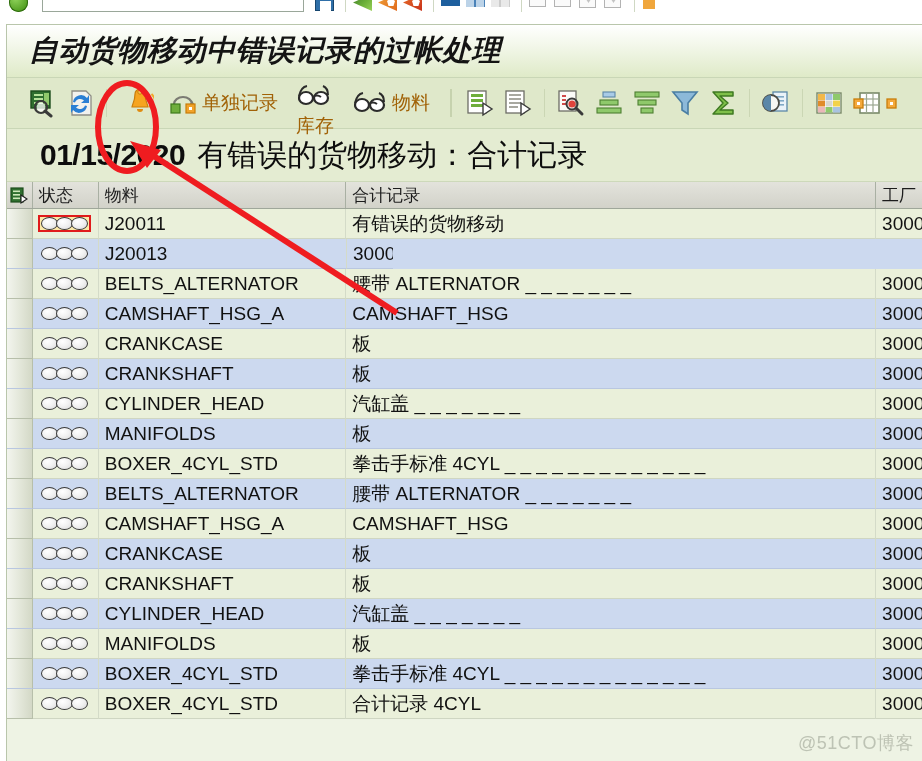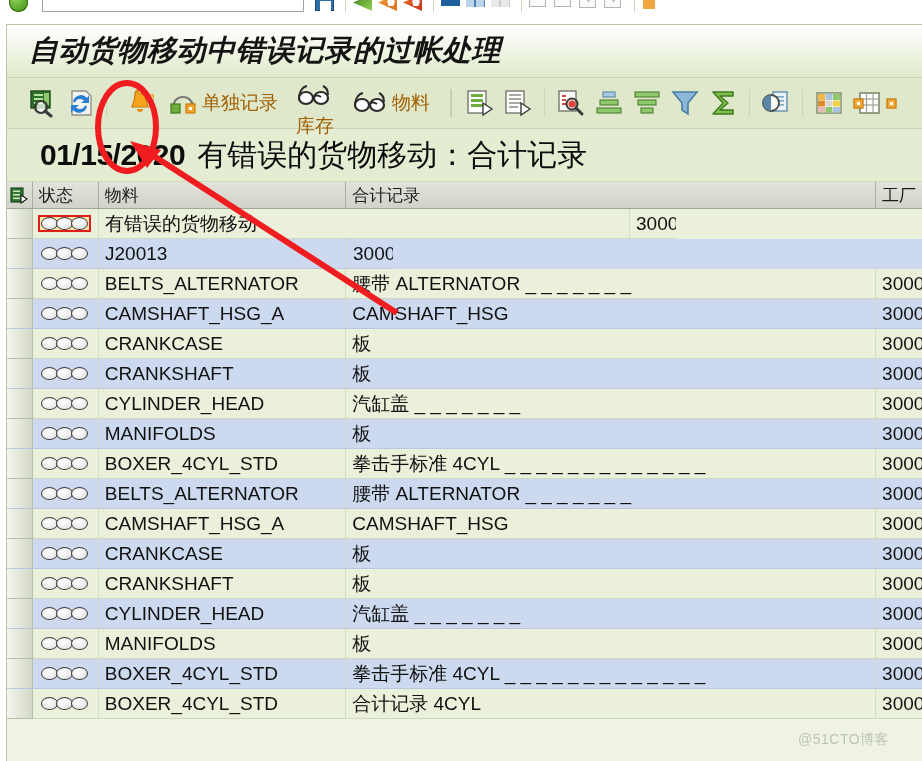--- a/index.html
+++ b/index.html
@@ -190,21 +190,21 @@
     border: 1.5px solid #3a3a3a;
     margin-right: -2px;
   }
   .oval:last-child { margin-right: 0; }
   #anno-svg { position:absolute; left:0; top:0; width:922px; height:761px; pointer-events:none; }
 
   
   .watermark {
     position:absolute; left: 798px; top: 731px;
     font-family: "Liberation Sans", sans-serif;
-    font-size: 14px; color: rgba(150,155,140,0.55);
+    font-size: 18px; color: rgba(150,155,140,0.55);
     letter-spacing: 0.5px;
   }
 </style>
 </head>
 <body>
 
 <div id="app">
 
   <div class="sap-toolbar">
     <div class="tb-inner">
@@ -530,20 +530,23 @@
       <div id="grid-body">
           <div class="grow even first">
             <div class="cell c-sel"></div>
             <div class="cell c-status">
               <div class="status-cell-inner">
                 <div class="oval"></div>
                 <div class="oval"></div>
                 <div class="oval"></div>
               </div>
             </div>
+            <div class="cell c-matnr">
+              <span class="txt">J20011</span>
+            </div>
             <div class="cell c-maktx">
               <span class="txt">有错误的货物移动</span>
             </div>
             <div class="cell c-werks">
               <span class="txt">3000</span>
             </div>
           </div>
           <div class="grow odd">
             <div class="cell c-sel"></div>
             <div class="cell c-status">

